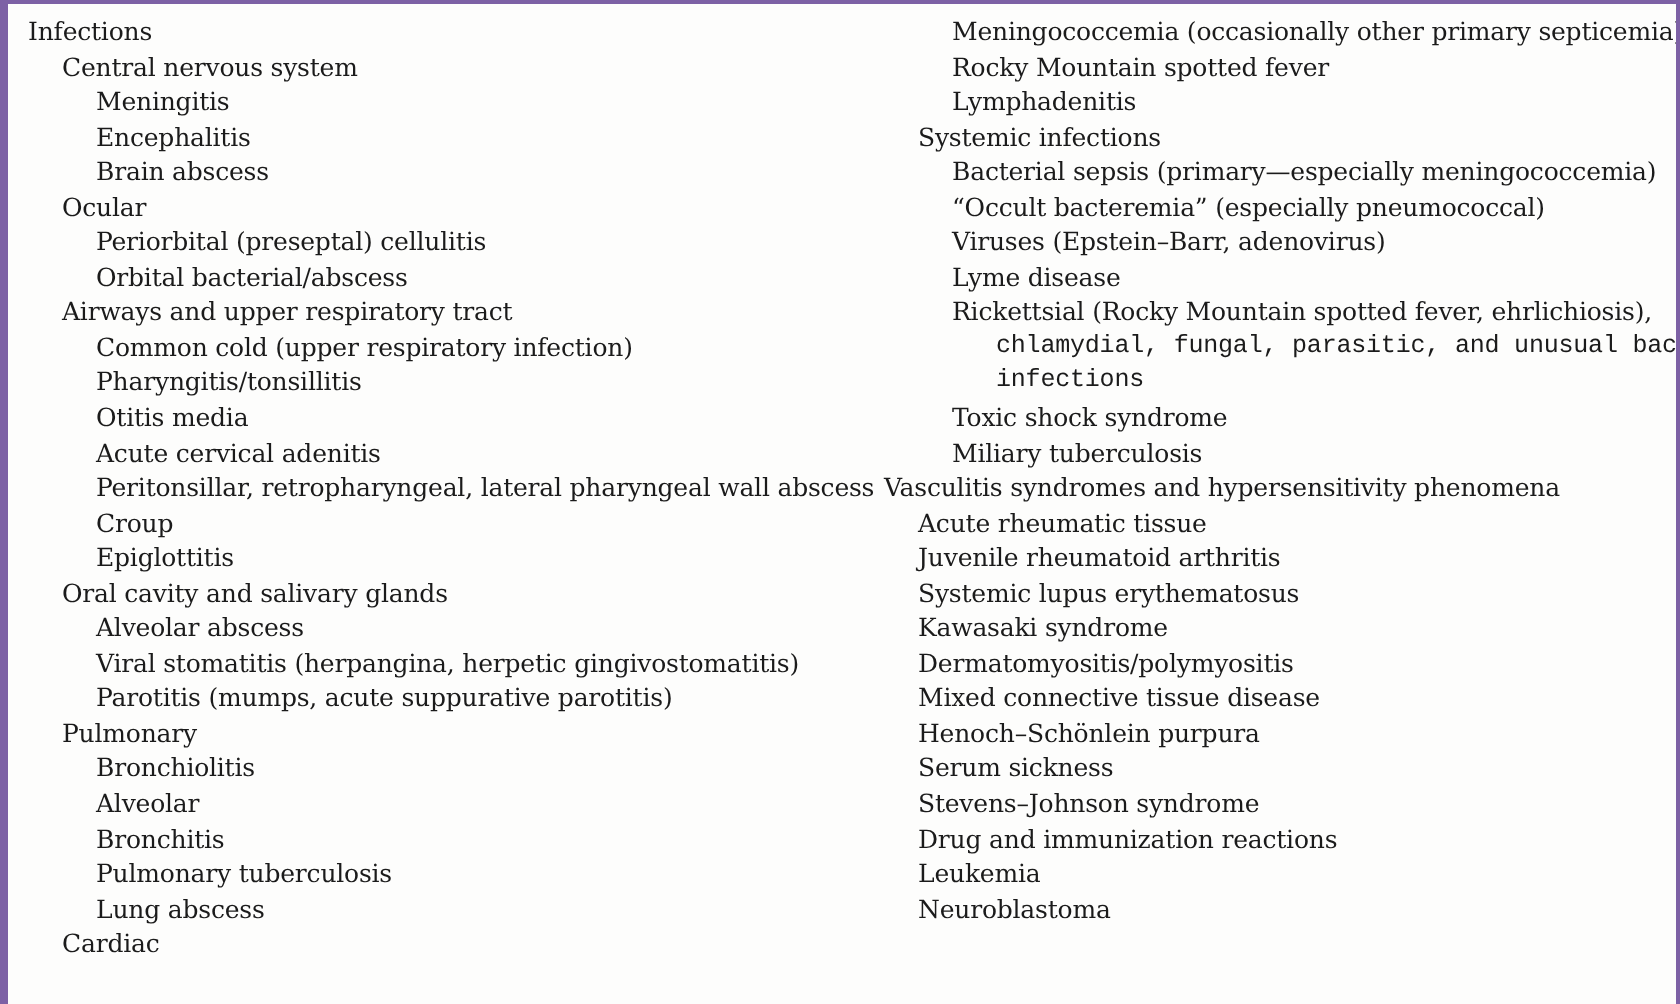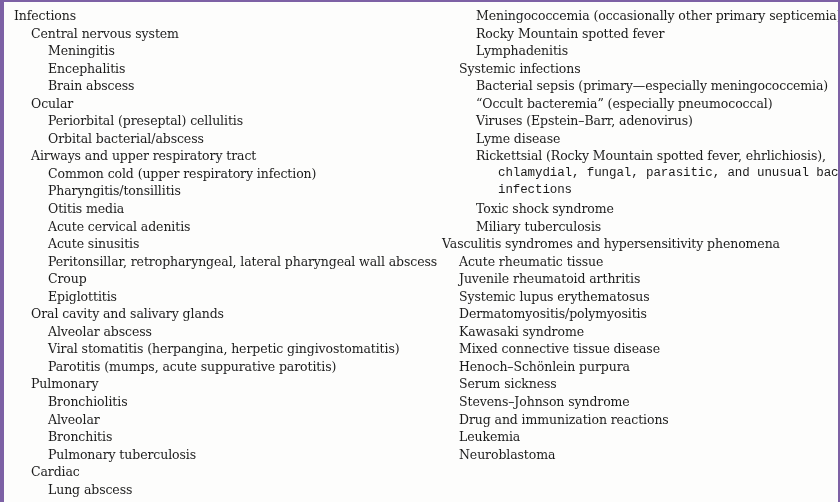--- a/index.html
+++ b/index.html
@@ -48,56 +48,55 @@
       <div class="row ind2">Encephalitis</div>
       <div class="row ind2">Brain abscess</div>
       <div class="row ind1">Ocular</div>
       <div class="row ind2">Periorbital (preseptal) cellulitis</div>
       <div class="row ind2">Orbital bacterial/abscess</div>
       <div class="row ind1">Airways and upper respiratory tract</div>
       <div class="row ind2">Common cold (upper respiratory infection)</div>
       <div class="row ind2">Pharyngitis/tonsillitis</div>
       <div class="row ind2">Otitis media</div>
       <div class="row ind2">Acute cervical adenitis</div>
-      <div class="row ind2">Acute sinusitis</div>
       <div class="row ind2">Peritonsillar, retropharyngeal, lateral pharyngeal wall abscess</div>
       <div class="row ind2">Croup</div>
       <div class="row ind2">Epiglottitis</div>
       <div class="row ind1">Oral cavity and salivary glands</div>
       <div class="row ind2">Alveolar abscess</div>
       <div class="row ind2">Viral stomatitis (herpangina, herpetic gingivostomatitis)</div>
       <div class="row ind2">Parotitis (mumps, acute suppurative parotitis)</div>
       <div class="row ind1">Pulmonary</div>
       <div class="row ind2">Bronchiolitis</div>
       <div class="row ind2">Alveolar</div>
       <div class="row ind2">Bronchitis</div>
       <div class="row ind2">Pulmonary tuberculosis</div>
+      <div class="row ind2">Lung abscess</div>
       <div class="row ind1">Cardiac</div>
-      <div class="row ind2">Lung abscess</div>
     </div>
   <div class="col col-right">
       <div class="row ind2">Meningococcemia (occasionally other primary septicemia)</div>
       <div class="row ind2">Rocky Mountain spotted fever</div>
       <div class="row ind2">Lymphadenitis</div>
       <div class="row ind1">Systemic infections</div>
       <div class="row ind2">Bacterial sepsis (primary—especially meningococcemia)</div>
       <div class="row ind2">“Occult bacteremia” (especially pneumococcal)</div>
       <div class="row ind2">Viruses (Epstein–Barr, adenovirus)</div>
       <div class="row ind2">Lyme disease</div>
       <div class="row ind2">Rickettsial (Rocky Mountain spotted fever, ehrlichiosis),</div>
       <div class="row ind3">chlamydial, fungal, parasitic, and unusual bacterial</div>
       <div class="row ind3">infections</div>
       <div class="row ind2">Toxic shock syndrome</div>
       <div class="row ind2">Miliary tuberculosis</div>
       <div class="row ind0">Vasculitis syndromes and hypersensitivity phenomena</div>
       <div class="row ind1">Acute rheumatic tissue</div>
       <div class="row ind1">Juvenile rheumatoid arthritis</div>
       <div class="row ind1">Systemic lupus erythematosus</div>
+      <div class="row ind1">Kawasaki syndrome</div>
       <div class="row ind1">Dermatomyositis/polymyositis</div>
-      <div class="row ind1">Kawasaki syndrome</div>
       <div class="row ind1">Mixed connective tissue disease</div>
       <div class="row ind1">Henoch–Schönlein purpura</div>
       <div class="row ind1">Serum sickness</div>
       <div class="row ind1">Stevens–Johnson syndrome</div>
       <div class="row ind1">Drug and immunization reactions</div>
       <div class="row ind1">Leukemia</div>
       <div class="row ind1">Neuroblastoma</div>
     </div>
 </div>
 

